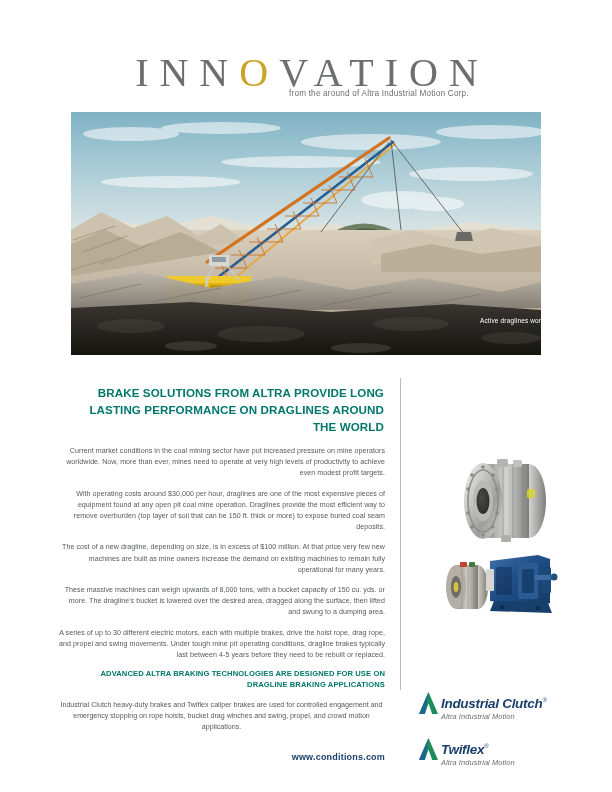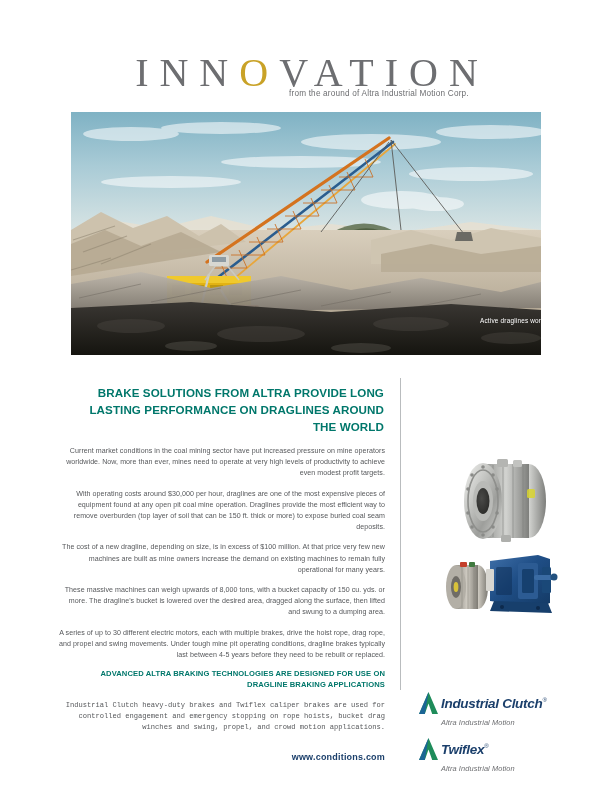--- a/index.html
+++ b/index.html
@@ -153,22 +153,21 @@
   .closing {
     position: absolute;
     left: 58px; top: 700px;
     width: 327px;
     text-align: right;
   }
   .closing p {
     font-size: 7.1px;
     line-height: 11.2px;
     color: #56585b;
-    text-align: right;
-    font-family: Liberation Mono, monospace;
+    text-align: center;
   }
 
   .weblink {
     position: absolute;
     left: 58px; top: 752px;
     width: 327px;
     text-align: right;
     font-size: 9px;
     font-weight: bold;
     color: #1b3f6b;
@@ -209,21 +208,21 @@
     letter-spacing: -0.3px;
     white-space: nowrap;
   }
   .logo-name sup { font-size: 6px; vertical-align: super; font-weight: normal; }
   .logo-tag {
     font-size: 7.4px;
     font-style: italic;
     color: #6d6e71;
     line-height: 10px;
     letter-spacing: 0.1px;
-    margin-top: 7px;
+    margin-top: 1px;
     white-space: nowrap;
   }
 </style>
 </head>
 <body>
 
 <div class="page">
 
   <div class="masthead">
     <div class="masthead-word"><span>INN</span><span class="gold">O</span><span>VATION</span></div>

